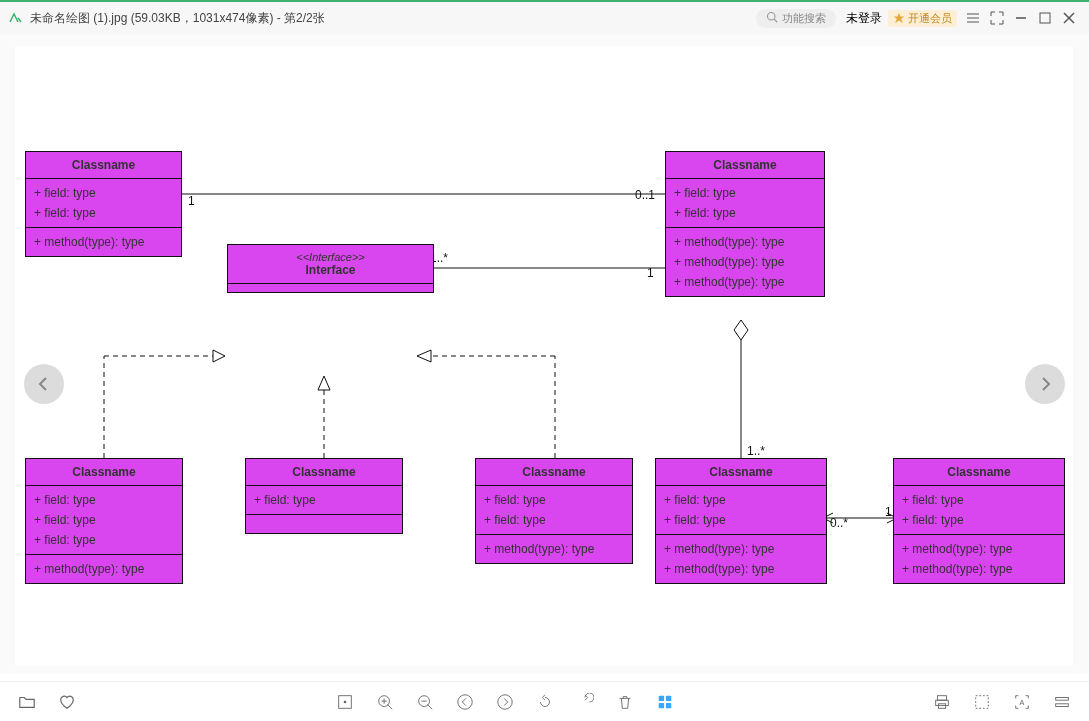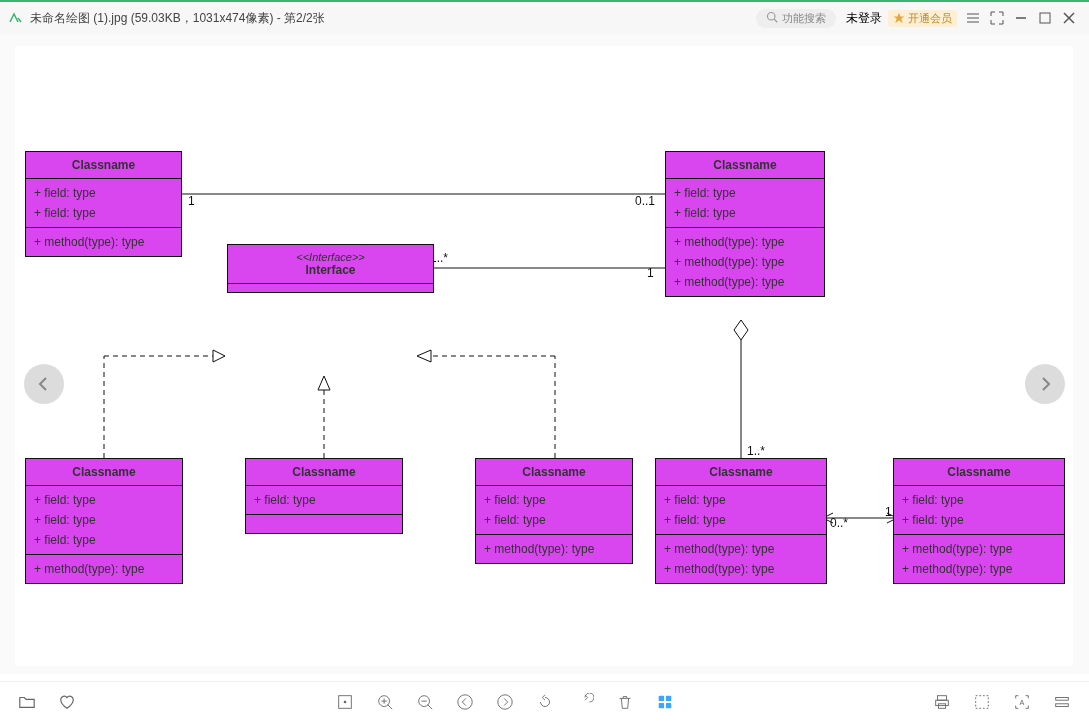--- a/index.html
+++ b/index.html
@@ -111,21 +111,21 @@
 
       <line x1="309" y1="412" x2="309" y2="344" stroke="#111" stroke-dasharray="5,4"></line>
       <polygon points="309,330 303,344 315,344" fill="#fff" stroke="#111"></polygon>
 
       <line x1="540" y1="412" x2="540" y2="310" stroke="#111" stroke-dasharray="5,4"></line>
       <line x1="540" y1="310" x2="416" y2="310" stroke="#111" stroke-dasharray="5,4"></line>
       <polygon points="402,310 416,304 416,316" fill="#fff" stroke="#111"></polygon>
     </svg>
 
     <div class="mult" style="left:173px;top:148px;">1</div>
-    <div class="mult" style="left:620px;top:148px;">0..1</div>
+    <div class="mult" style="left:620px;top:142px;">0..1</div>
     <div class="mult" style="left:415px;top:205px;">1..*</div>
     <div class="mult" style="left:632px;top:220px;">1</div>
     <div class="mult" style="left:732px;top:398px;">1..*</div>
     <div class="mult" style="left:815px;top:470px;">0..*</div>
     <div class="mult" style="left:870px;top:459px;">1</div>
 
     <div class="uml" style="left:10px;top:105px;width:157px;">
       <div class="hdr">Classname</div>
       <div class="sec">
           <div class="row">+ field: type</div>

